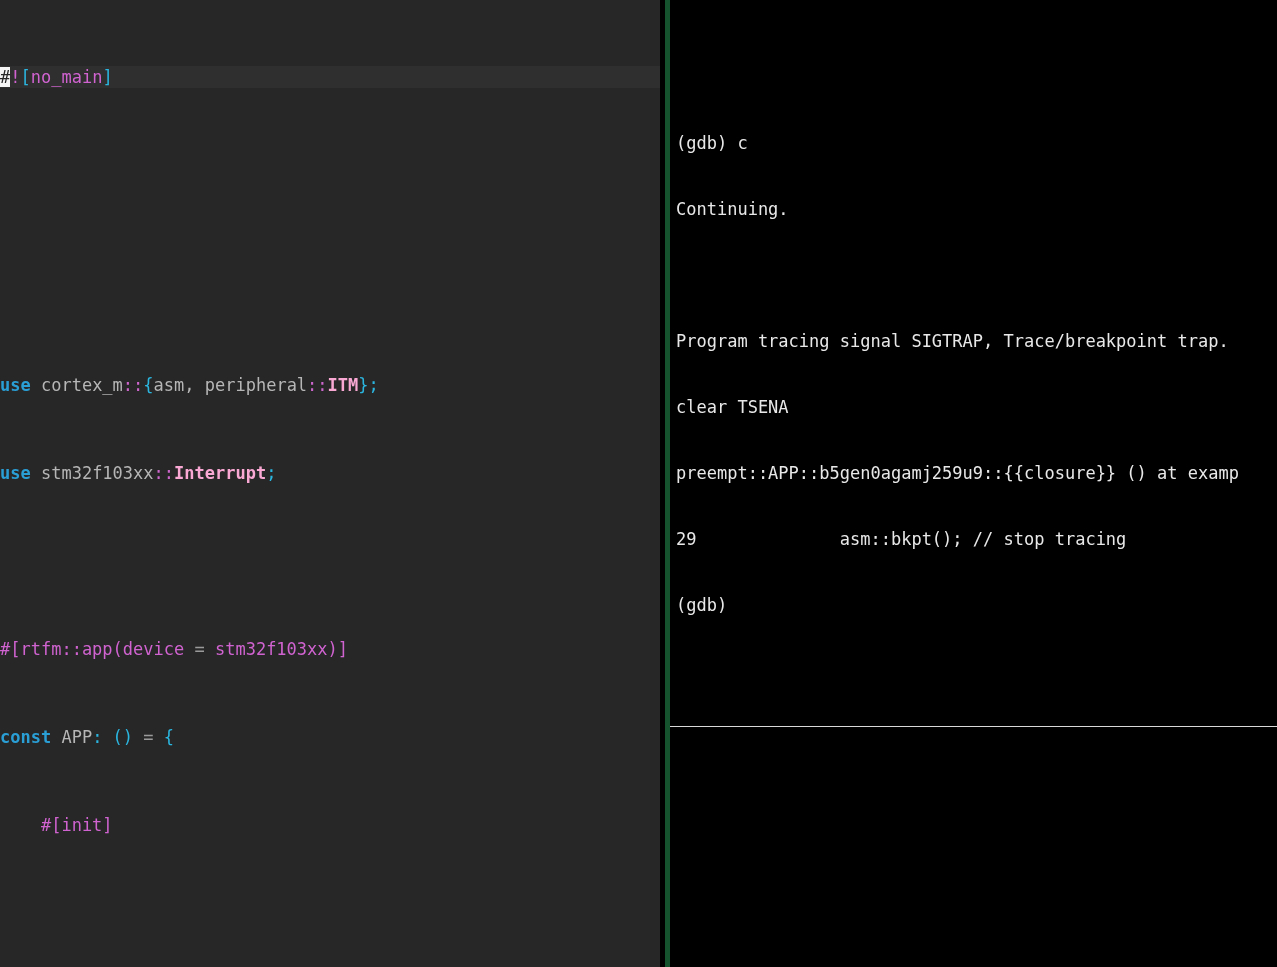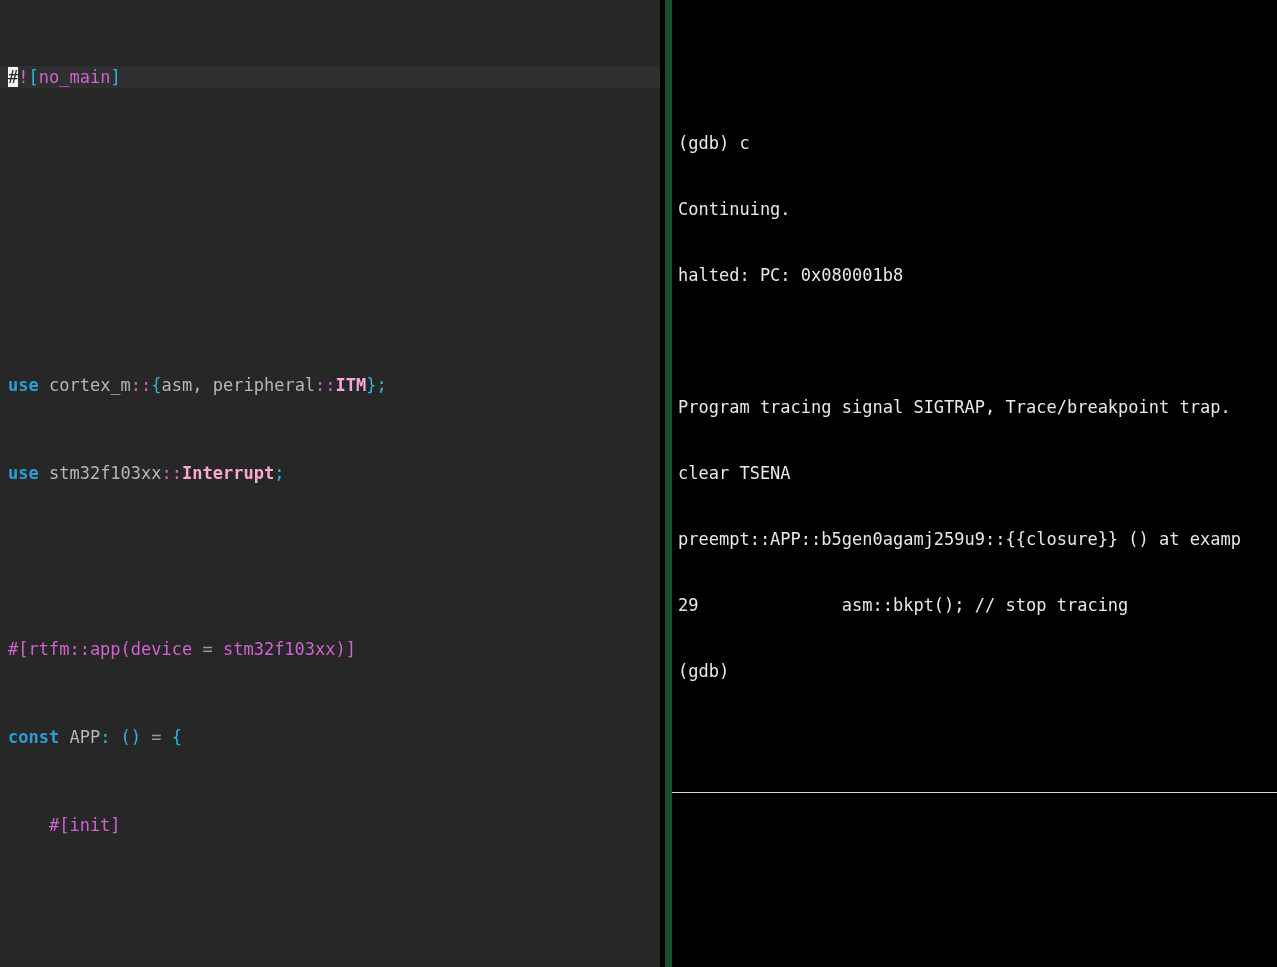--- a/index.html
+++ b/index.html
@@ -36,21 +36,21 @@
     top: 0; left: 0;
     width: 660px;
     font-size: 17px;
     line-height: 22px;
     white-space: pre;
     letter-spacing: 0px;
   }
   .ln {
     height: 22px;
     white-space: pre;
-    padding-left: 8px;
+    padding-left: 0px;
   }
   .ln.cur {
     background: #2f2f2f;
   }
   
   .c-plain   { color: #b6b6b6; }
   .c-kw      { color: #2a9fd6; font-weight: bold; }    
   .c-attr    { color: #d063d0; }                        
   .c-punc    { color: #2bb6e0; }                        
   .c-type    { color: #f9a8d4; font-weight: bold; }
@@ -67,21 +67,21 @@
     background: #000000;
     height: 967px;
   }
 
   
   #terminal-pane {
     position: relative;
     flex: 1 1 auto;
     height: 967px;
     background: #000000;
-    border-left: 7px solid #14532d;
+    border-left: 5px solid #14532d;
     overflow: hidden;
   }
   .term-inner {
     position: relative;
     width: 100%;
     height: 100%;
     font-size: 17px;
     line-height: 22px;
     color: #e8e8e8;
     white-space: pre;
@@ -199,21 +199,20 @@
 
   <div id="pane-gap"></div>
 
   <div id="terminal-pane">
     <div class="term-inner">
 
       
       <div class="tsec">
         <div class="tline t-white">(gdb) c</div>
         <div class="tline t-white">Continuing.</div>
-        <div class="tline t-white">halted: PC: 0x080001b8</div>
         <div class="tline"> </div>
         <div class="tline t-white">Program tracing signal SIGTRAP, Trace/breakpoint trap.</div>
         <div class="tline t-white">clear TSENA</div>
         <div class="tline t-white">preempt::APP::b5gen0agamj259u9::{{closure}} () at examp</div>
         <div class="tline t-white">29              asm::bkpt(); // stop tracing</div>
         <div class="tline t-white">(gdb)</div>
       </div>
 
       <div class="divider"></div>
 

